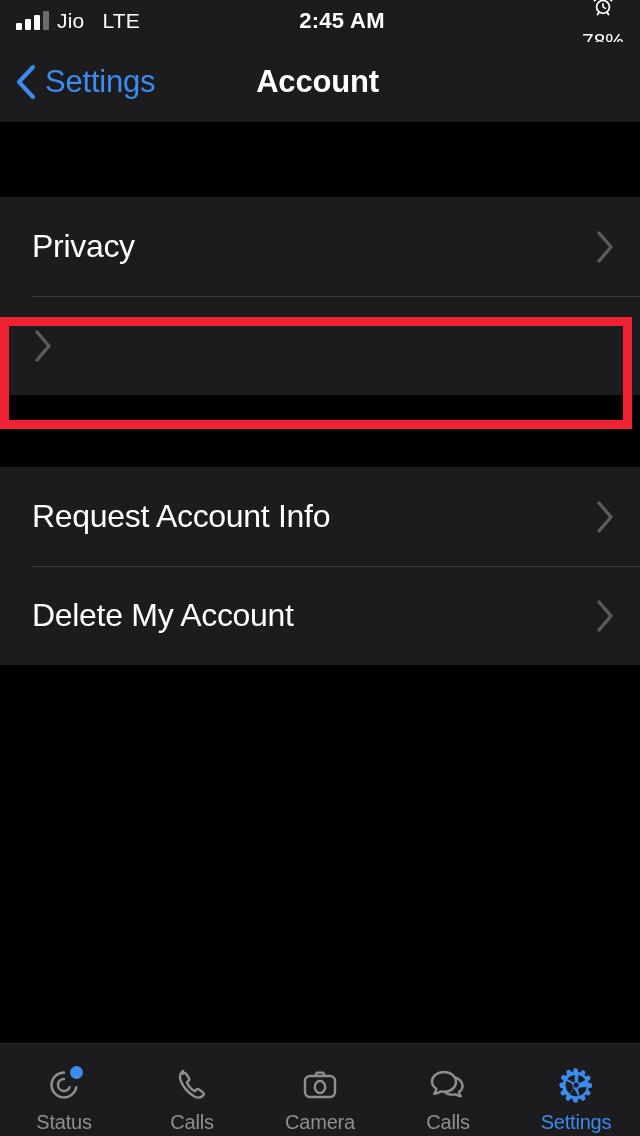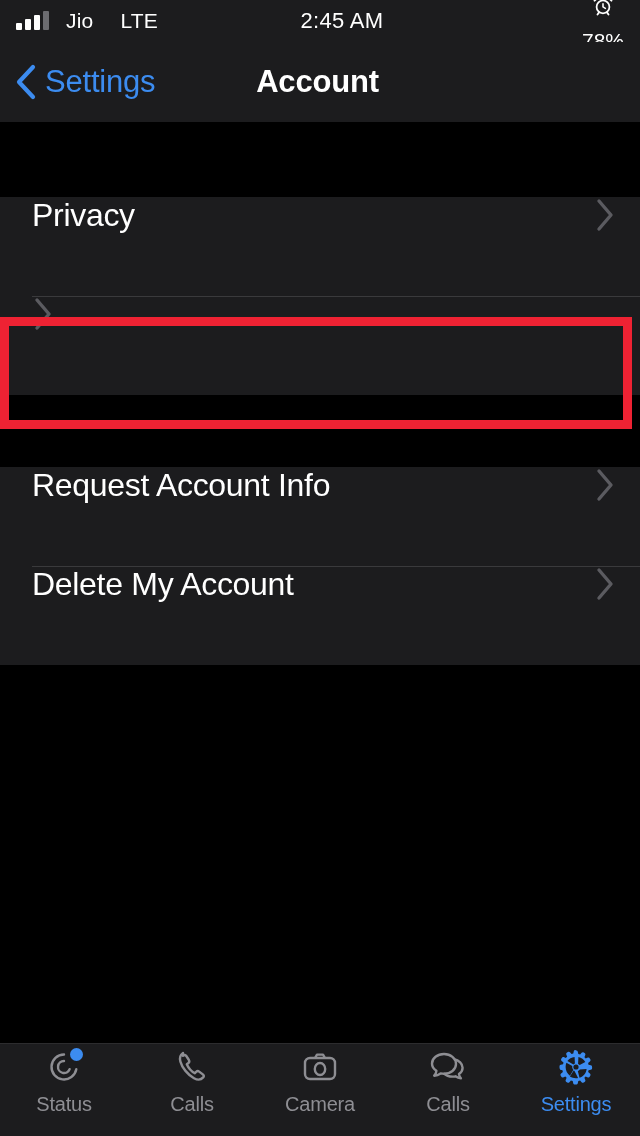--- a/index.html
+++ b/index.html
@@ -13,33 +13,33 @@
   }
 
   
   .statusbar{
     height:42px; width:100%;
     background:#1c1c1e;
     display:flex; align-items:center;
     padding:0 16px;
     position:relative;
   }
-  .sb-left{ display:flex; align-items:center; gap:17px;text-align:center; }
+  .sb-left{ display:flex; align-items:center; gap:8px;text-align:center; }
   .bars{ display:flex; align-items:flex-end; gap:3px; height:18px; }
   .bars i{ display:block; width:6px; border-radius:1px; background:#fff; }
   .bars i:nth-child(1){ height:7px; }
   .bars i:nth-child(2){ height:11px; }
   .bars i:nth-child(3){ height:15px; }
   .bars i:nth-child(4){ height:19px; background:#6c6c70; }
   .carrier{ font-size:21px; letter-spacing:.2px; }
   .radio{ font-size:21px; letter-spacing:.2px; margin-left:10px; }
   .sb-time{
     position:absolute; left:0; right:0; top:0; height:42px;
     display:flex; align-items:center; justify-content:center;
-    font-size:22px; font-weight:normal; letter-spacing:.3px;
+    font-size:22px; font-weight:bold; letter-spacing:.3px;
     pointer-events:none;
     padding-left:44px;
   }
   .sb-right{
     margin-left:auto; display:flex; align-items:center; gap:8px;flex-direction:column;
   }
   .pct{ font-size:21px; }
   .batt{
     width:41px; height:20px; border:2px solid #d4d4d6; border-radius:5px;
     position:relative; display:flex; align-items:center; padding:2px;
@@ -72,21 +72,21 @@
   .scroll{
     background:#000;
     height:calc(1136px - 42px - 80px - 93px);
     position:relative;
   }
   .gap-top{ height:75px; }
   .gap-mid{ height:72px; background:#000; }
 
   .group{ background:#1c1c1e; }
   .row{
-    height:99px; display:flex; align-items:flex-start;
+    height:99px; display:flex; align-items:center;
     padding:0 24px 0 32px; position:relative; cursor:pointer;
   }
   .row + .row::before{
     content:""; position:absolute; left:32px; right:0; top:0;
     height:1px; background:#3a3a3c;
   }
   .row-label{ font-size:32px; letter-spacing:-.3px; color:#fff; flex:1; }
   .chev{ color:#5b5b60; display:flex; align-items:center; }
 
   
@@ -97,21 +97,21 @@
   }
 
   
   .tabbar{
     position:absolute; left:0; bottom:0; width:640px; height:93px;
     background:#1c1c1e; border-top:1px solid #2c2c2e;
     display:flex; align-items:flex-start;
   }
   .tab{
     flex:1; display:flex; flex-direction:column; align-items:center;
-    padding-top:0; gap:3px; cursor:pointer;
+    padding-top:18px; gap:3px; cursor:pointer;
   }
   .tab .ti{ height:46px; display:flex; align-items:center; justify-content:center; position:relative; }
   .tab .tl{ font-size:20px; color:#8e8e93; letter-spacing:-.2px; }
   .tab.active .tl{ color:#3c8cf0; }
   .badge-dot{
     position:absolute; right:3px; top:4px; width:13px; height:13px;
     border-radius:50%; background:#3c8cf0;
   }
 </style>
 </head>

